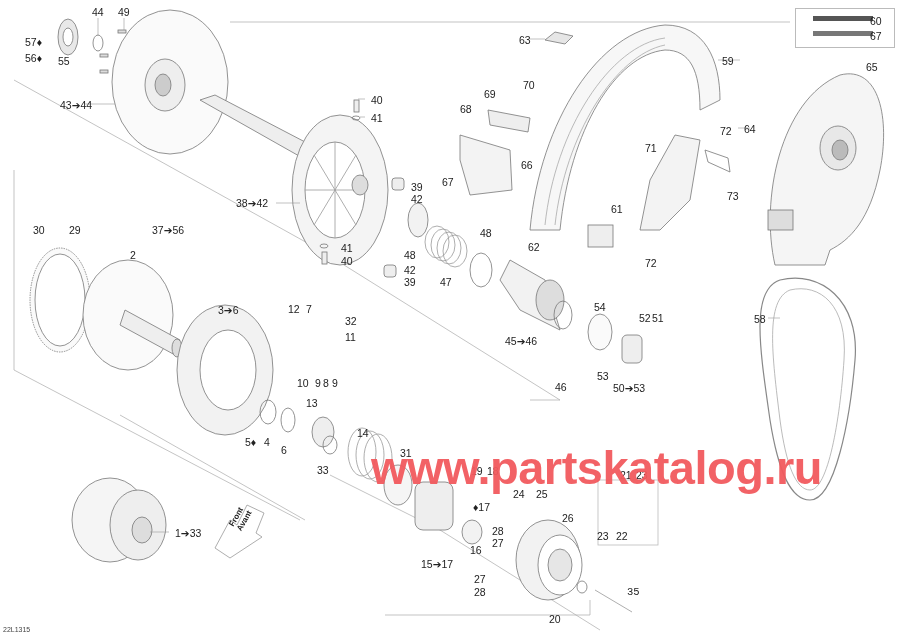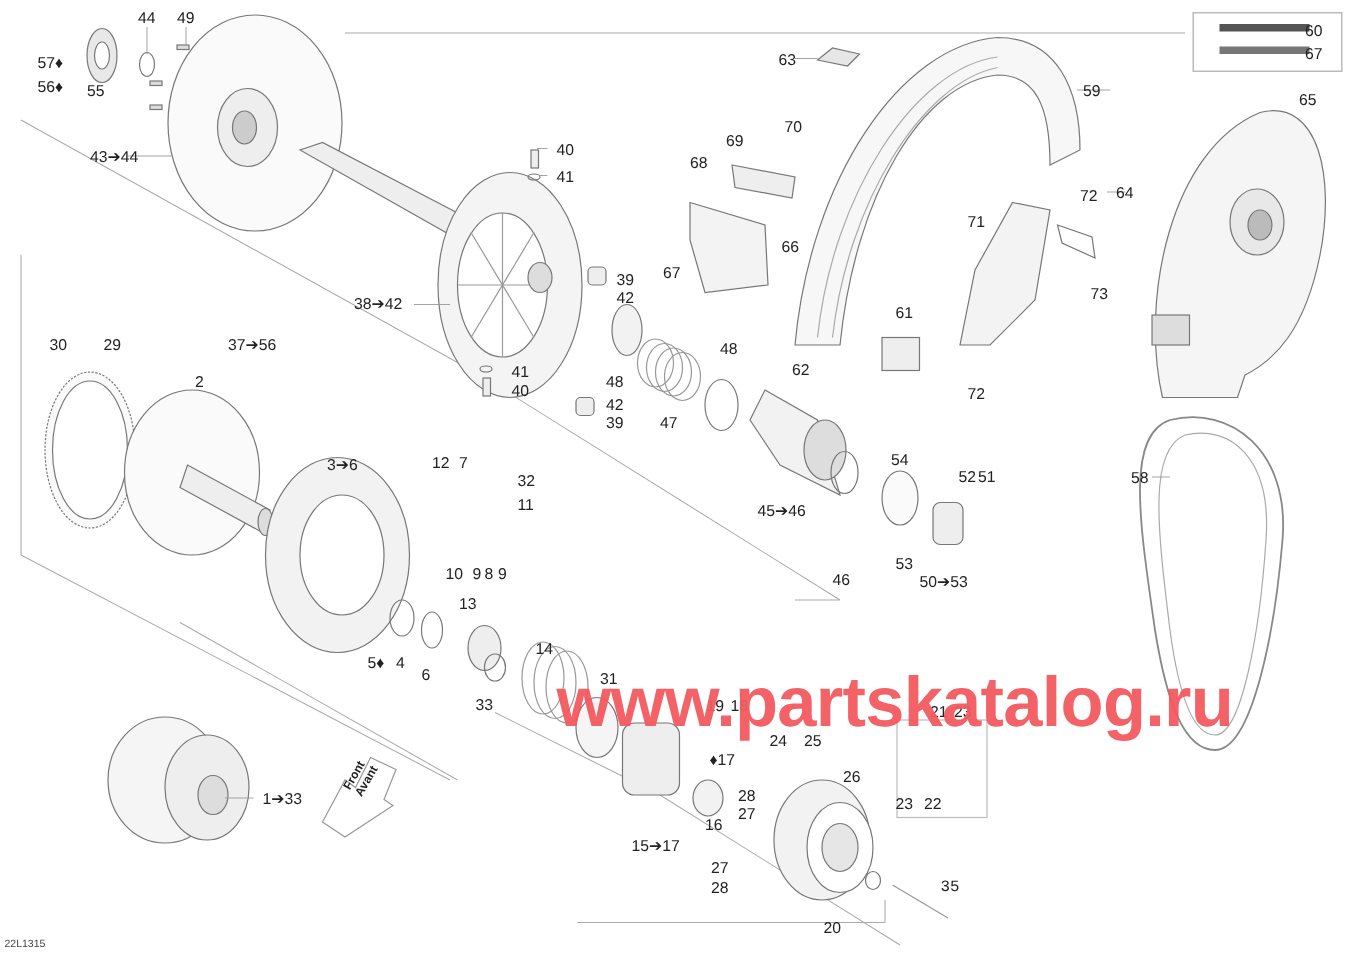--- a/index.html
+++ b/index.html
@@ -195,21 +195,21 @@
       <div class="lbl" style="left: 69px; top: 225px;">29</div>
       <div class="lbl" style="left: 130px; top: 250px;">2</div>
       <div class="lbl" style="left: 341px; top: 243px;">41</div>
       <div class="lbl" style="left: 341px; top: 256px;">40</div>
       <div class="lbl" style="left: 404px; top: 250px;">48</div>
       <div class="lbl" style="left: 404px; top: 265px;">42</div>
       <div class="lbl" style="left: 404px; top: 277px;">39</div>
       <div class="lbl" style="left: 480px; top: 228px;">48</div>
       <div class="lbl" style="left: 440px; top: 277px;">47</div>
       <div class="lbl" style="left: 528px; top: 242px;">62</div>
-      <div class="lbl" style="left: 597px; top: 204px; text-align: center;">61</div>
+      <div class="lbl" style="left: 611px; top: 204px; text-align: center;">61</div>
       <div class="lbl" style="left: 218px; top: 305px;">3➔6</div>
       <div class="lbl" style="left: 288px; top: 304px;">12</div>
       <div class="lbl" style="left: 306px; top: 304px;">7</div>
       <div class="lbl" style="left: 345px; top: 316px;">32</div>
       <div class="lbl" style="left: 345px; top: 332px;">11</div>
       <div class="lbl" style="left: 297px; top: 378px;">10</div>
       <div class="lbl" style="left: 315px; top: 378px;">9</div>
       <div class="lbl" style="left: 323px; top: 378px;">8</div>
       <div class="lbl" style="left: 332px; top: 378px;">9</div>
       <div class="lbl" style="left: 505px; top: 336px;">45➔46</div>

